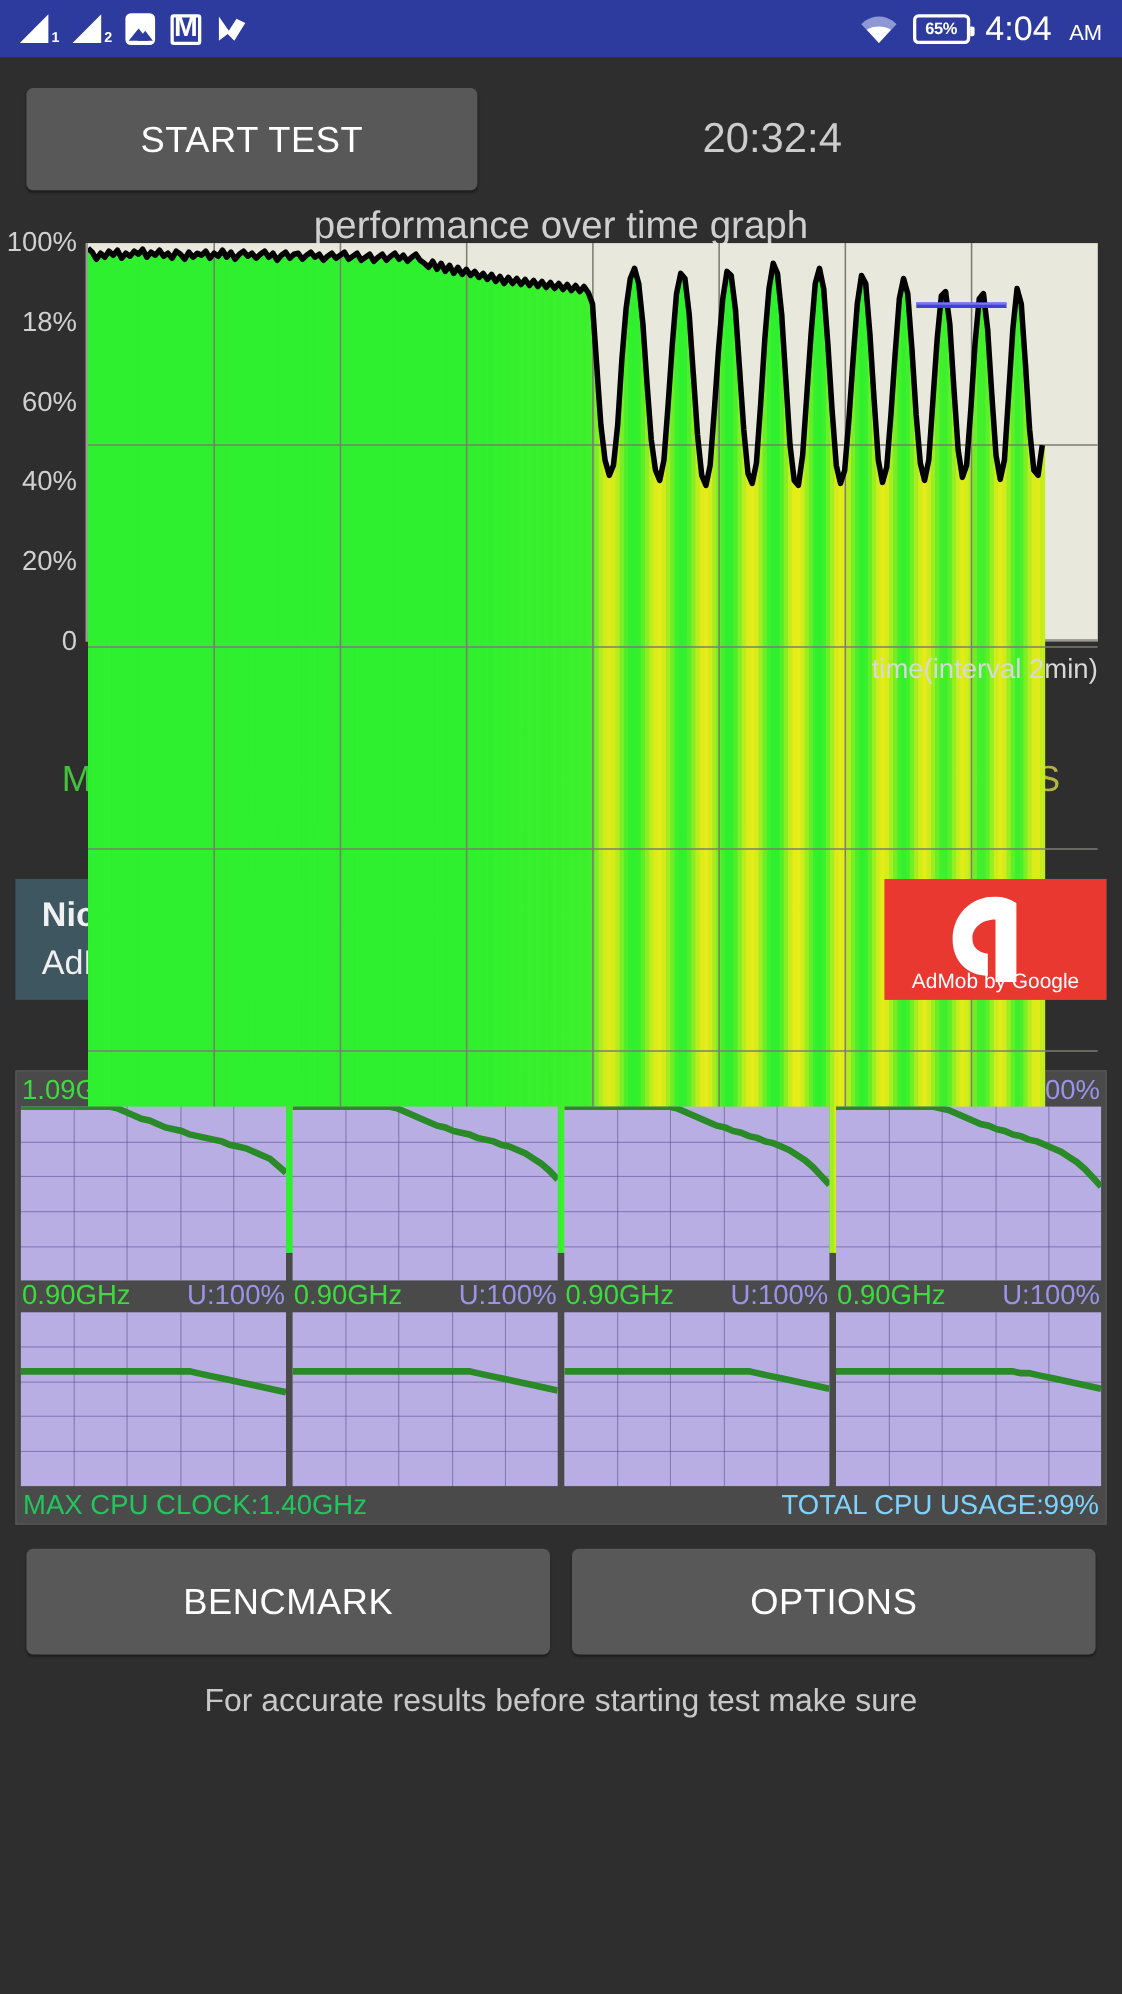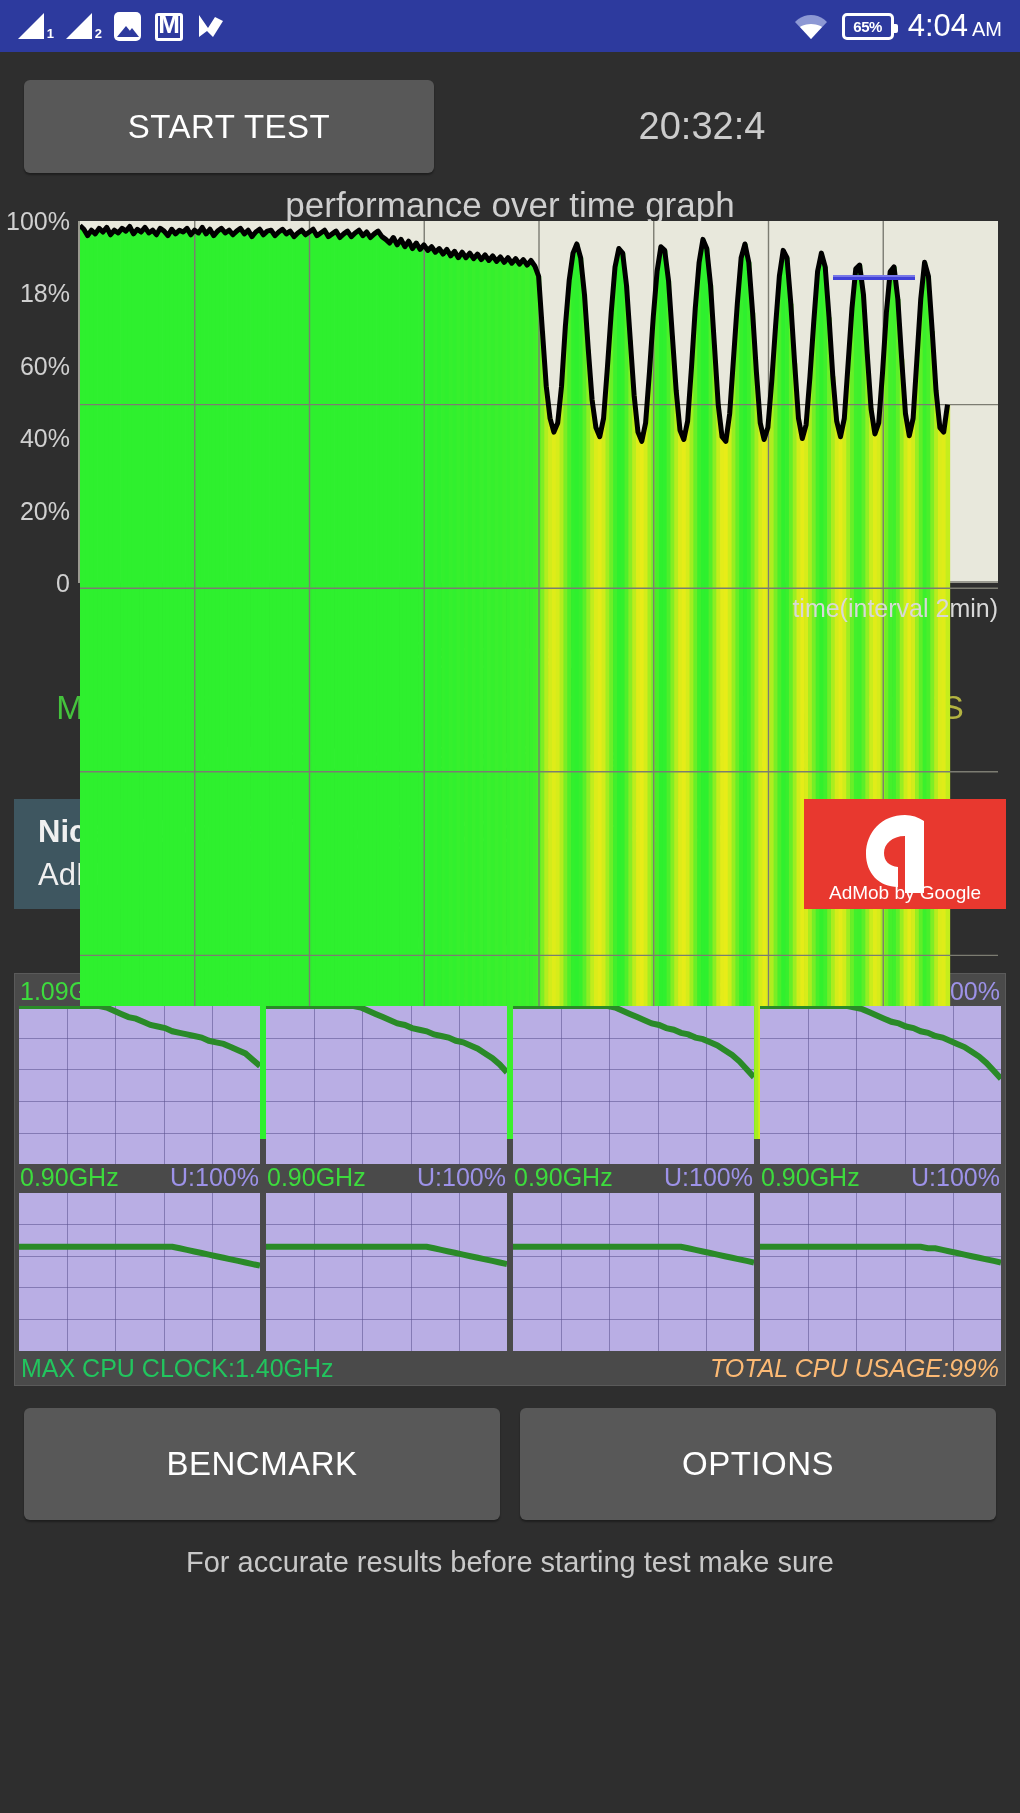--- a/index.html
+++ b/index.html
@@ -61,21 +61,21 @@
   .batt {
     width: 52px; height: 27px; border: 3px solid #fff; border-radius: 5px;
     position: relative; display: flex; align-items: center; justify-content: center;
   }
   .batt::after {
     content: ""; position: absolute; right: -7px; top: 8px;
     width: 4px; height: 9px; background: #fff; border-radius: 0 2px 2px 0;
   }
   .batt span { font-size: 15px; font-weight: bold; letter-spacing: -0.4px; }
   .clock { font-size: 31px; letter-spacing: 0px; }
-  .clock .ampm { font-size: 20px; margin-left: 4px; }
+  .clock .ampm { font-size: 20px; margin-left: 16px; }
 
   
   .topbar {
     display: flex; align-items: center;
     padding: 28px 24px 0 24px;
     gap: 24px;
   }
   .btn {
     background: #585858; color: #fff;
     border: none; border-radius: 6px;
@@ -169,27 +169,27 @@
   }
   .core-graph .cg { position: absolute; background: rgba(90,80,140,.55); }
   .core-graph .cgv { width: 1px; top: 0; bottom: 0; }
   .core-graph .cgh { height: 1px; left: 0; right: 0; }
   .core-graph svg { position: absolute; inset: 0; width: 100%; height: 100%; }
   .cpu-foot {
     display: flex; justify-content: space-between;
     font-size: 25px; padding: 3px 2px 2px 2px;
   }
   .cpu-foot .l { color: #22c55e; }
-  .cpu-foot .r { color: #fdba74; font-style: italic; }
+  .cpu-foot .r { color: #7dd3fc; }
 
   
   .bottom-btns {
     display: flex; gap: 20px; padding: 22px 24px 0 24px;
   }
-  .bottom-btns .btn { flex: 1; font-size: 33px; height: 112px; }
+  .bottom-btns .btn { flex: 1; font-size: 33px; height: 96px; }
   .footnote {
     text-align: center; color: #c8c8c8; font-size: 29px;
     margin-top: 26px;
   }
 </style>
 </head>
 <body>
 
 <div class="statusbar">
   <div class="sb-left">

